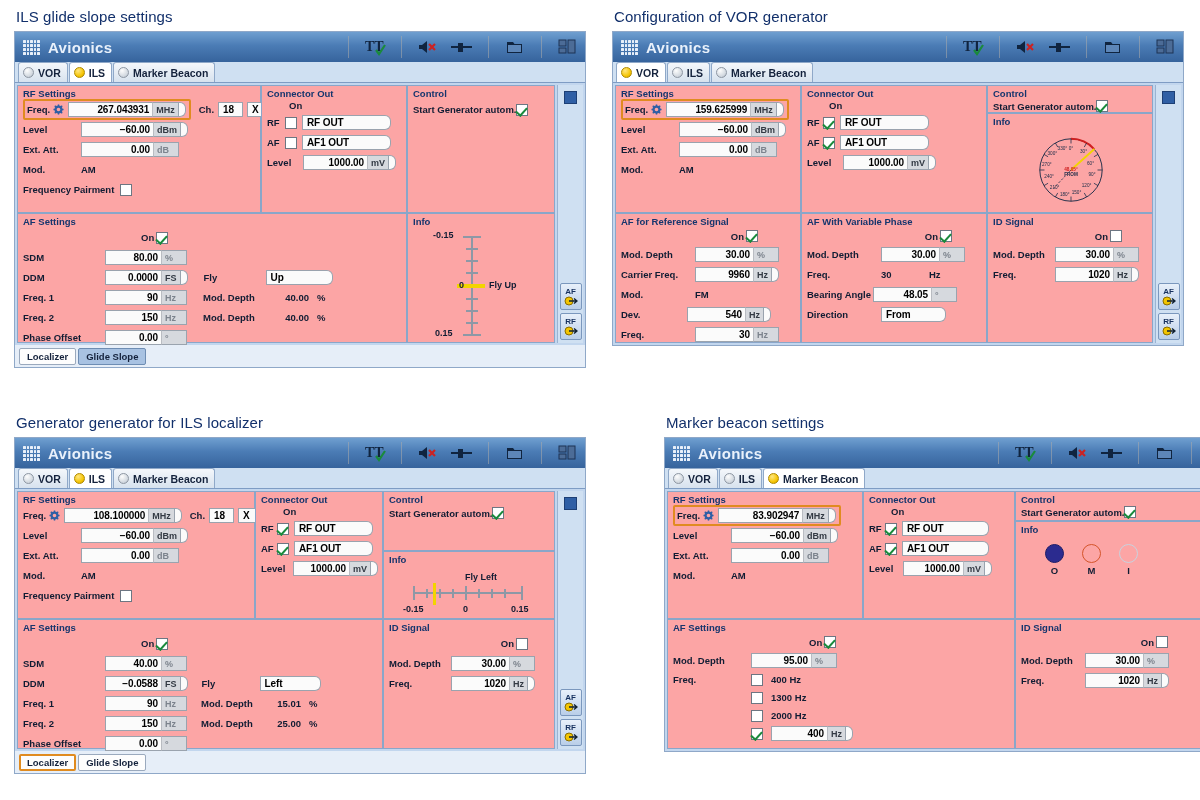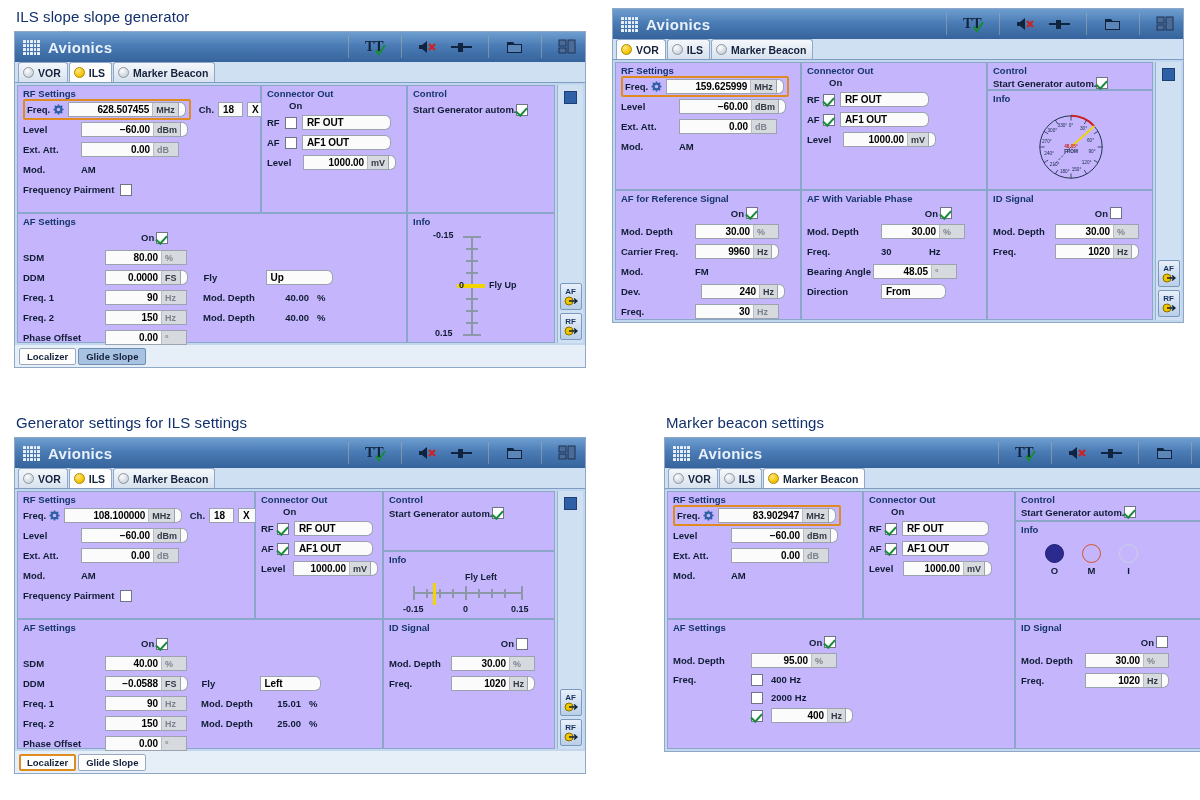--- a/index.html
+++ b/index.html
@@ -103,21 +103,21 @@
   .afrf {
     width: 22px; height: 27px; margin-bottom: 3px;
     background: linear-gradient(to bottom,#e8f0fa,#b9cee8);
     border: 1px solid #7a97bd; border-radius: 2px;
     display: flex; flex-direction: column; align-items: center; justify-content: center;
   }
   .afrf b { font-size: 8px; color: #16305e; line-height: 8px; }
 
   
   .box {
-    background: #c4b5fd;
+    background: #fca5a5;
     border: 1px solid #8aa6c9;
     padding: 2px 4px 3px 5px;
     position: relative;
   }
   .box-title { font-size: 9.5px; color: #15356d; font-weight: bold; margin-bottom: 1px; }
 
   .row { display: flex; align-items: center; height: 19px; margin-bottom: 1px; }
   .lbl { font-size: 9.5px; font-weight: bold; color: #101c33; white-space: nowrap; }
   .val-plain { font-size: 9.5px; font-weight: bold; color: #101c33; }
 
@@ -191,21 +191,21 @@
   .mb-dot .t { font-size: 9.5px; font-weight: bold; color: #101c33; }
 
   .dialwrap { display: flex; justify-content: center; padding-top: 3px; }
 </style>
 </head>
 <body>
 
 <div class="page">
 
   <div class="fig" style="left:14px; top:8px;">
-    <div class="fig-title">ILS slope slope generator</div>
+    <div class="fig-title">ILS glide slope settings</div>
     <div class="win">
 
       <div class="titlebar">
         <span class="logo-grid">
           <i></i>
             <i></i>
             <i></i>
             <i></i>
             <i></i>
             <i></i>
@@ -296,21 +296,21 @@
                         <line x1="6" y1="9.8" x2="6" y2="11.5"></line>
                         <line x1="0.5" y1="6" x2="2.2" y2="6"></line>
                         <line x1="9.8" y1="6" x2="11.5" y2="6"></line>
                         <line x1="2" y1="2" x2="3.2" y2="3.2"></line>
                         <line x1="8.8" y1="8.8" x2="10" y2="10"></line>
                         <line x1="10" y1="2" x2="8.8" y2="3.2"></line>
                         <line x1="3.2" y1="8.8" x2="2" y2="10"></line>
                       </g>
                     </svg>
                   <span class="fld">
-                    <span class="v" style="width:84px">628.507455</span>
+                    <span class="v" style="width:84px">267.043931</span>
                     <span class="u">MHz</span>
                     <span class="tail"></span>
                   </span>
                 </div>
                 <span class="lbl" style="margin-left:8px">Ch.</span>
                 <span class="fld" style="margin-left:4px">
                   <span class="v left" style="width:18px">18</span>
                   <span class="u white" style="border-left:none"></span>
                 </span>
                 <span class="fld" style="margin-left:4px">
@@ -491,20 +491,21 @@
       </div>
 
       <div class="modetabs">
         <span class="mtab">Localizer</span>
         <span class="mtab active">Glide Slope</span>
       </div>
     </div>
   </div>
 
   <div class="fig" style="left:612px; top:8px;">
+    <div class="fig-title">Configuration of VOR generator</div>
     <div class="win">
 
       <div class="titlebar">
         <span class="logo-grid">
           <i></i>
             <i></i>
             <i></i>
             <i></i>
             <i></i>
             <i></i>
@@ -728,23 +729,23 @@
                   <span class="v" style="width:58px">9960</span>
                   <span class="u">Hz</span>
                   <span class="tail"></span>
                 </span>
               </div>
               <div class="row">
                 <span class="lbl" style="width:74px">Mod.</span>
                 <span class="val-plain">FM</span>
               </div>
               <div class="row">
-                <span class="lbl" style="width:80px">Dev.</span>
-                <span class="fld">
-                  <span class="v" style="width:58px">240</span>
+                <span class="lbl" style="width:66px">Dev.</span>
+                <span class="fld">
+                  <span class="v" style="width:58px">540</span>
                   <span class="u">Hz</span>
                   <span class="tail"></span>
                 </span>
               </div>
               <div class="row">
                 <span class="lbl" style="width:74px">Freq.</span>
                 <span class="fld">
                   <span class="v" style="width:58px">30</span>
                   <span class="u dim" style="width:26px">Hz</span>
                 </span>
@@ -826,21 +827,21 @@
                 <circle cx="5" cy="5" r="4" fill="#f2c400" stroke="#8a6d00"></circle>
                 <path d="M5 5 h8 M10 2.5 l3 2.5 l-3 2.5" stroke="#123" stroke-width="1.4" fill="none"></path>
               </svg>
           </span>
         </div>
       </div>
     </div>
   </div>
 
   <div class="fig" style="left:14px; top:414px;">
-    <div class="fig-title">Generator settings for ILS settings</div>
+    <div class="fig-title">Generator generator for ILS localizer</div>
     <div class="win">
 
       <div class="titlebar">
         <span class="logo-grid">
           <i></i>
             <i></i>
             <i></i>
             <i></i>
             <i></i>
             <i></i>
@@ -1345,20 +1346,25 @@
                 </span>
               </div>
               <div class="row" style="height:17px">
                 <span class="lbl" style="width:78px">Freq.</span>
                 <span class="chk"></span>
                 <span class="lbl" style="margin-left:8px">400 Hz</span>
               </div>
               <div class="row" style="height:17px">
                 <span style="width:78px"></span>
                 <span class="chk"></span>
+                <span class="lbl" style="margin-left:8px">1300 Hz</span>
+              </div>
+              <div class="row" style="height:17px">
+                <span style="width:78px"></span>
+                <span class="chk"></span>
                 <span class="lbl" style="margin-left:8px">2000 Hz</span>
               </div>
               <div class="row" style="height:17px">
                 <span style="width:78px"></span>
                 <span class="chk on"></span>
                 <span class="fld" style="margin-left:8px">
                   <span class="v" style="width:56px">400</span>
                   <span class="u">Hz</span>
                   <span class="tail"></span>
                 </span>

